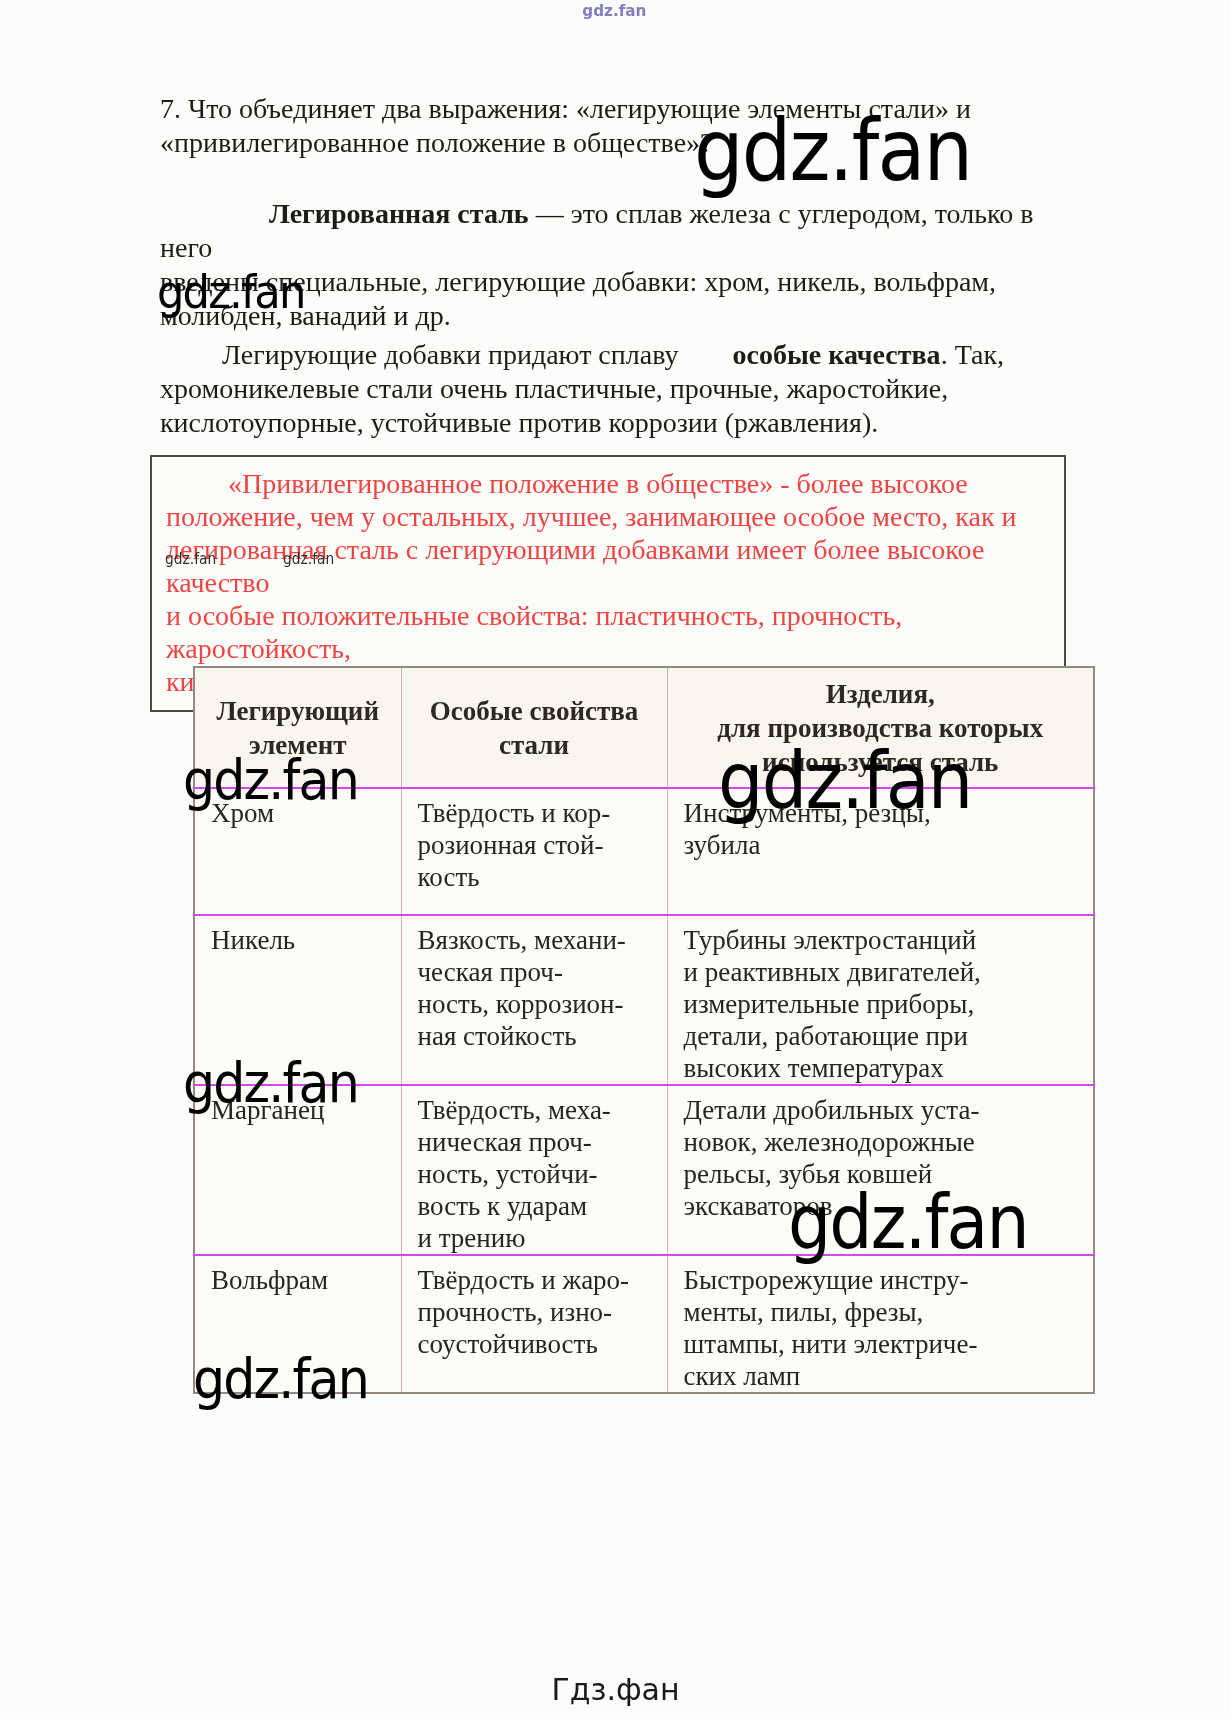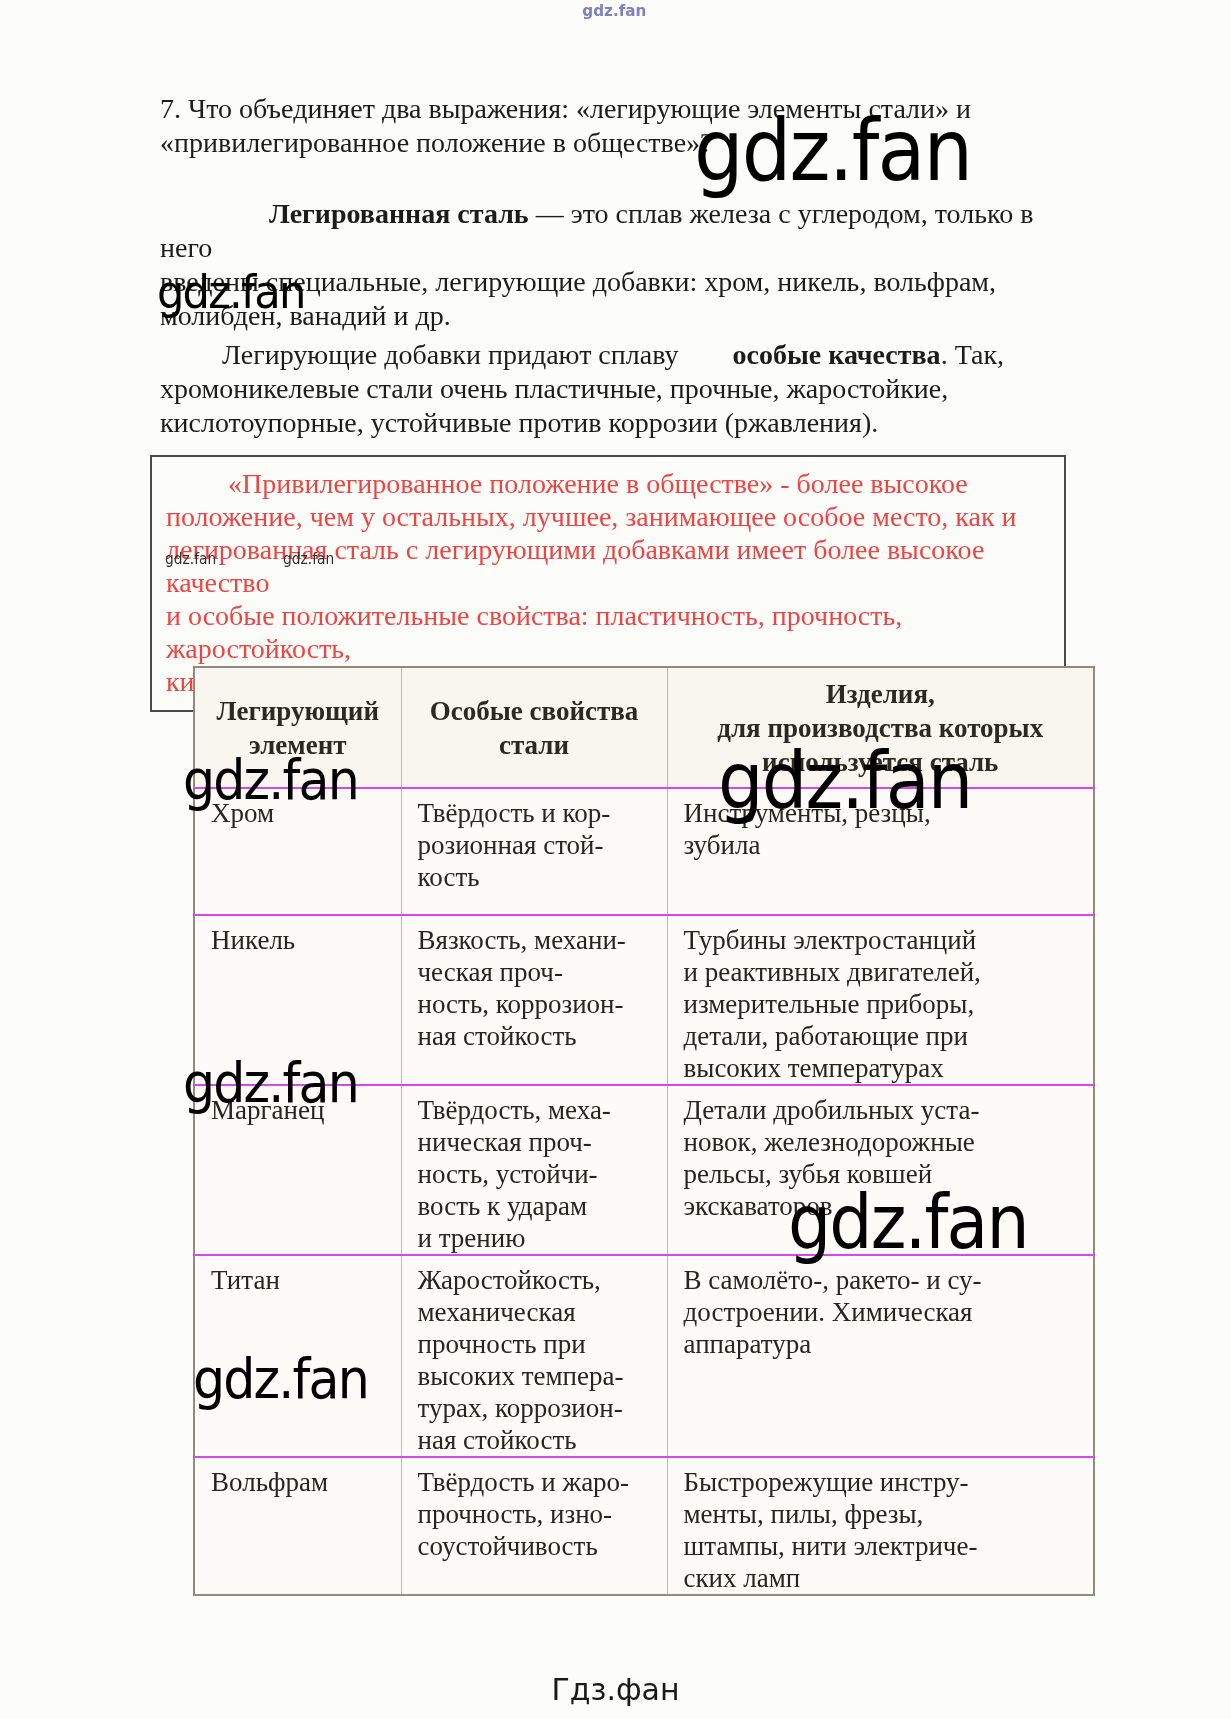--- a/index.html
+++ b/index.html
@@ -181,32 +181,20 @@
       <td>Твёрдость, меха-
 ническая проч-
 ность, устойчи-
 вость к ударам
 и трению</td>
       <td>Детали дробильных уста-
 новок, железнодорожные
 рельсы, зубья ковшей
 экскаваторов</td>
     </tr>
-    <tr class="r3">
-      <td>Титан</td>
-      <td>Жаростойкость,
-механическая
-прочность при
-высоких темпера-
-турах, коррозион-
-ная стойкость</td>
-      <td>В самолёто-, ракето- и су-
-достроении. Химическая
-аппаратура</td>
-    </tr>
     <tr class="r4">
       <td>Вольфрам</td>
       <td>Твёрдость и жаро-
 прочность, изно-
 соустойчивость</td>
       <td>Быстрорежущие инстру-
 менты, пилы, фрезы,
 штампы, нити электриче-
 ских ламп</td>
     </tr>

